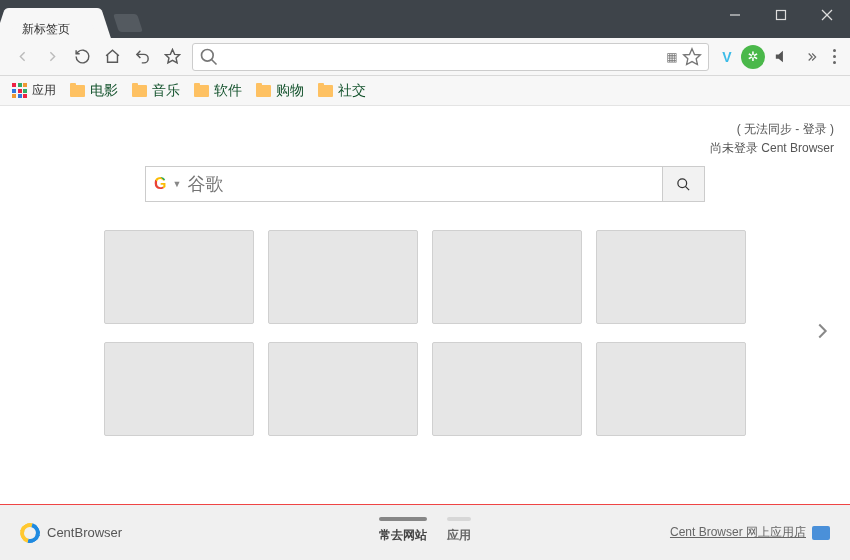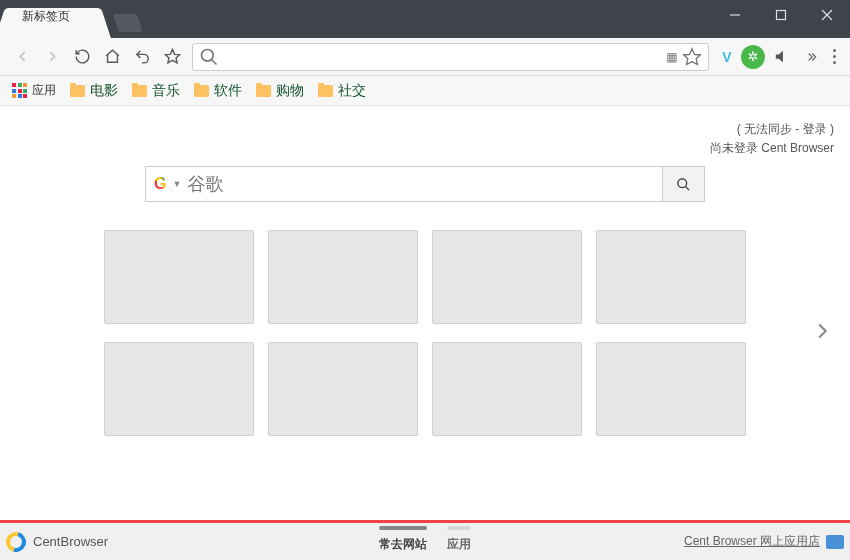--- a/index.html
+++ b/index.html
@@ -1,20 +1,20 @@
 <!DOCTYPE html>
 <html><head>
 <meta charset="utf-8">
 <style>
 * { margin: 0; padding: 0; box-sizing: border-box; font-family: "Microsoft YaHei", Arial, sans-serif; }
 body { width: 850px; height: 560px; overflow: hidden; background: #fff; display: flex; flex-direction: column; }
 
 
 .titlebar { height: 38px; background: #3e444a; display: flex; align-items: flex-start; position: relative; }
-.tab { height: 30px; margin-top: 8px; margin-left: 8px; background: #f7f7f7; display: flex; align-items: flex-start; padding: 0 28px 0 14px; font-size: 12px; color: #333; border-top-left-radius: 4px; border-top-right-radius: 4px; position: relative; }
+.tab { height: 30px; margin-top: 8px; margin-left: 8px; background: #f7f7f7; display: flex; align-items: flex-end; padding: 0 28px 0 14px; font-size: 12px; color: #333; border-top-left-radius: 4px; border-top-right-radius: 4px; position: relative; }
 .tab::before, .tab::after { content: ''; position: absolute; bottom: 0; width: 14px; height: 30px; background: #f7f7f7; }
 .tab::before { left: -8px; transform: skewX(-18deg); border-top-left-radius: 4px; }
 .tab::after { right: -8px; transform: skewX(18deg); border-top-right-radius: 4px; }
 .tab-text { position: relative; z-index: 1; }
 .new-tab-btn { width: 24px; height: 18px; margin-top: 14px; margin-left: 18px; background: #545a60; border-radius: 3px; transform: skewX(18deg); cursor: pointer; }
 .win-controls { margin-left: auto; display: flex; height: 30px; }
 .win-btn { width: 46px; display: flex; align-items: center; justify-content: center; color: #ddd; cursor: pointer; }
 .win-btn svg { width: 12px; height: 12px; stroke: #ddd; stroke-width: 1.2; fill: none; }
 
 
@@ -56,21 +56,21 @@
 .search-btn { width: 42px; height: 36px; border: 1px solid #ccc; border-left: none; background: #f2f2f2; display: flex; align-items: center; justify-content: center; cursor: pointer; }
 .search-btn svg { width: 15px; height: 15px; stroke: #333; stroke-width: 2; fill: none; }
 
 .tiles-wrap { position: relative; width: 700px; margin: 28px auto 0; }
 .tiles { display: grid; grid-template-columns: repeat(4, 150px); grid-template-rows: repeat(2, 94px); gap: 18px 14px; justify-content: center; }
 .tile { background: #e6e6e6; border: 1px solid #d0d0d0; border-radius: 2px; cursor: pointer; }
 .nav-arrow { position: absolute; right: -58px; top: 50%; transform: translateY(-50%); color: #888; cursor: pointer; }
 .nav-arrow svg { width: 22px; height: 22px; stroke: #888; stroke-width: 2.2; fill: none; }
 
 
-.footer { height: 40px; background: #f0f0f0; border-top: 3px solid #ef4444; display: flex; align-items: center; padding: 0 6px; position: relative; }
+.footer { height: 56px; background: #f0f0f0; border-top: 1px solid #ef4444; display: flex; align-items: center; padding: 0 20px; position: relative; }
 .brand { display: flex; align-items: center; gap: 7px; font-size: 13px; color: #555; }
 .brand-logo { width: 20px; height: 20px; border-radius: 50%; border: 4px solid #ffc830; border-right-color: #1f8ae0; border-bottom-color: #1f8ae0; transform: rotate(-30deg); }
 .footer-tabs { position: absolute; left: 50%; transform: translateX(-50%); display: flex; gap: 20px; align-items: center; }
 .ft-item { font-size: 12px; color: #666; padding-top: 6px; cursor: pointer; position: relative; font-weight: bold; }
 .ft-item.active { color: #444; }
 .ft-item.active::before { content: ''; position: absolute; top: -4px; left: 0; right: 0; height: 4px; background: #868686; border-radius: 2px; }
 .ft-item:not(.active)::before { content: ''; position: absolute; top: -4px; left: 0; right: 0; height: 4px; background: #d7d7d7; border-radius: 2px; }
 .webstore { margin-left: auto; font-size: 12px; color: #666; cursor: pointer; display: flex; align-items: center; gap: 6px; text-decoration: underline; }
 .ws-icon { width: 18px; height: 14px; background: #4a90d9; border-radius: 2px; position: relative; }
 

